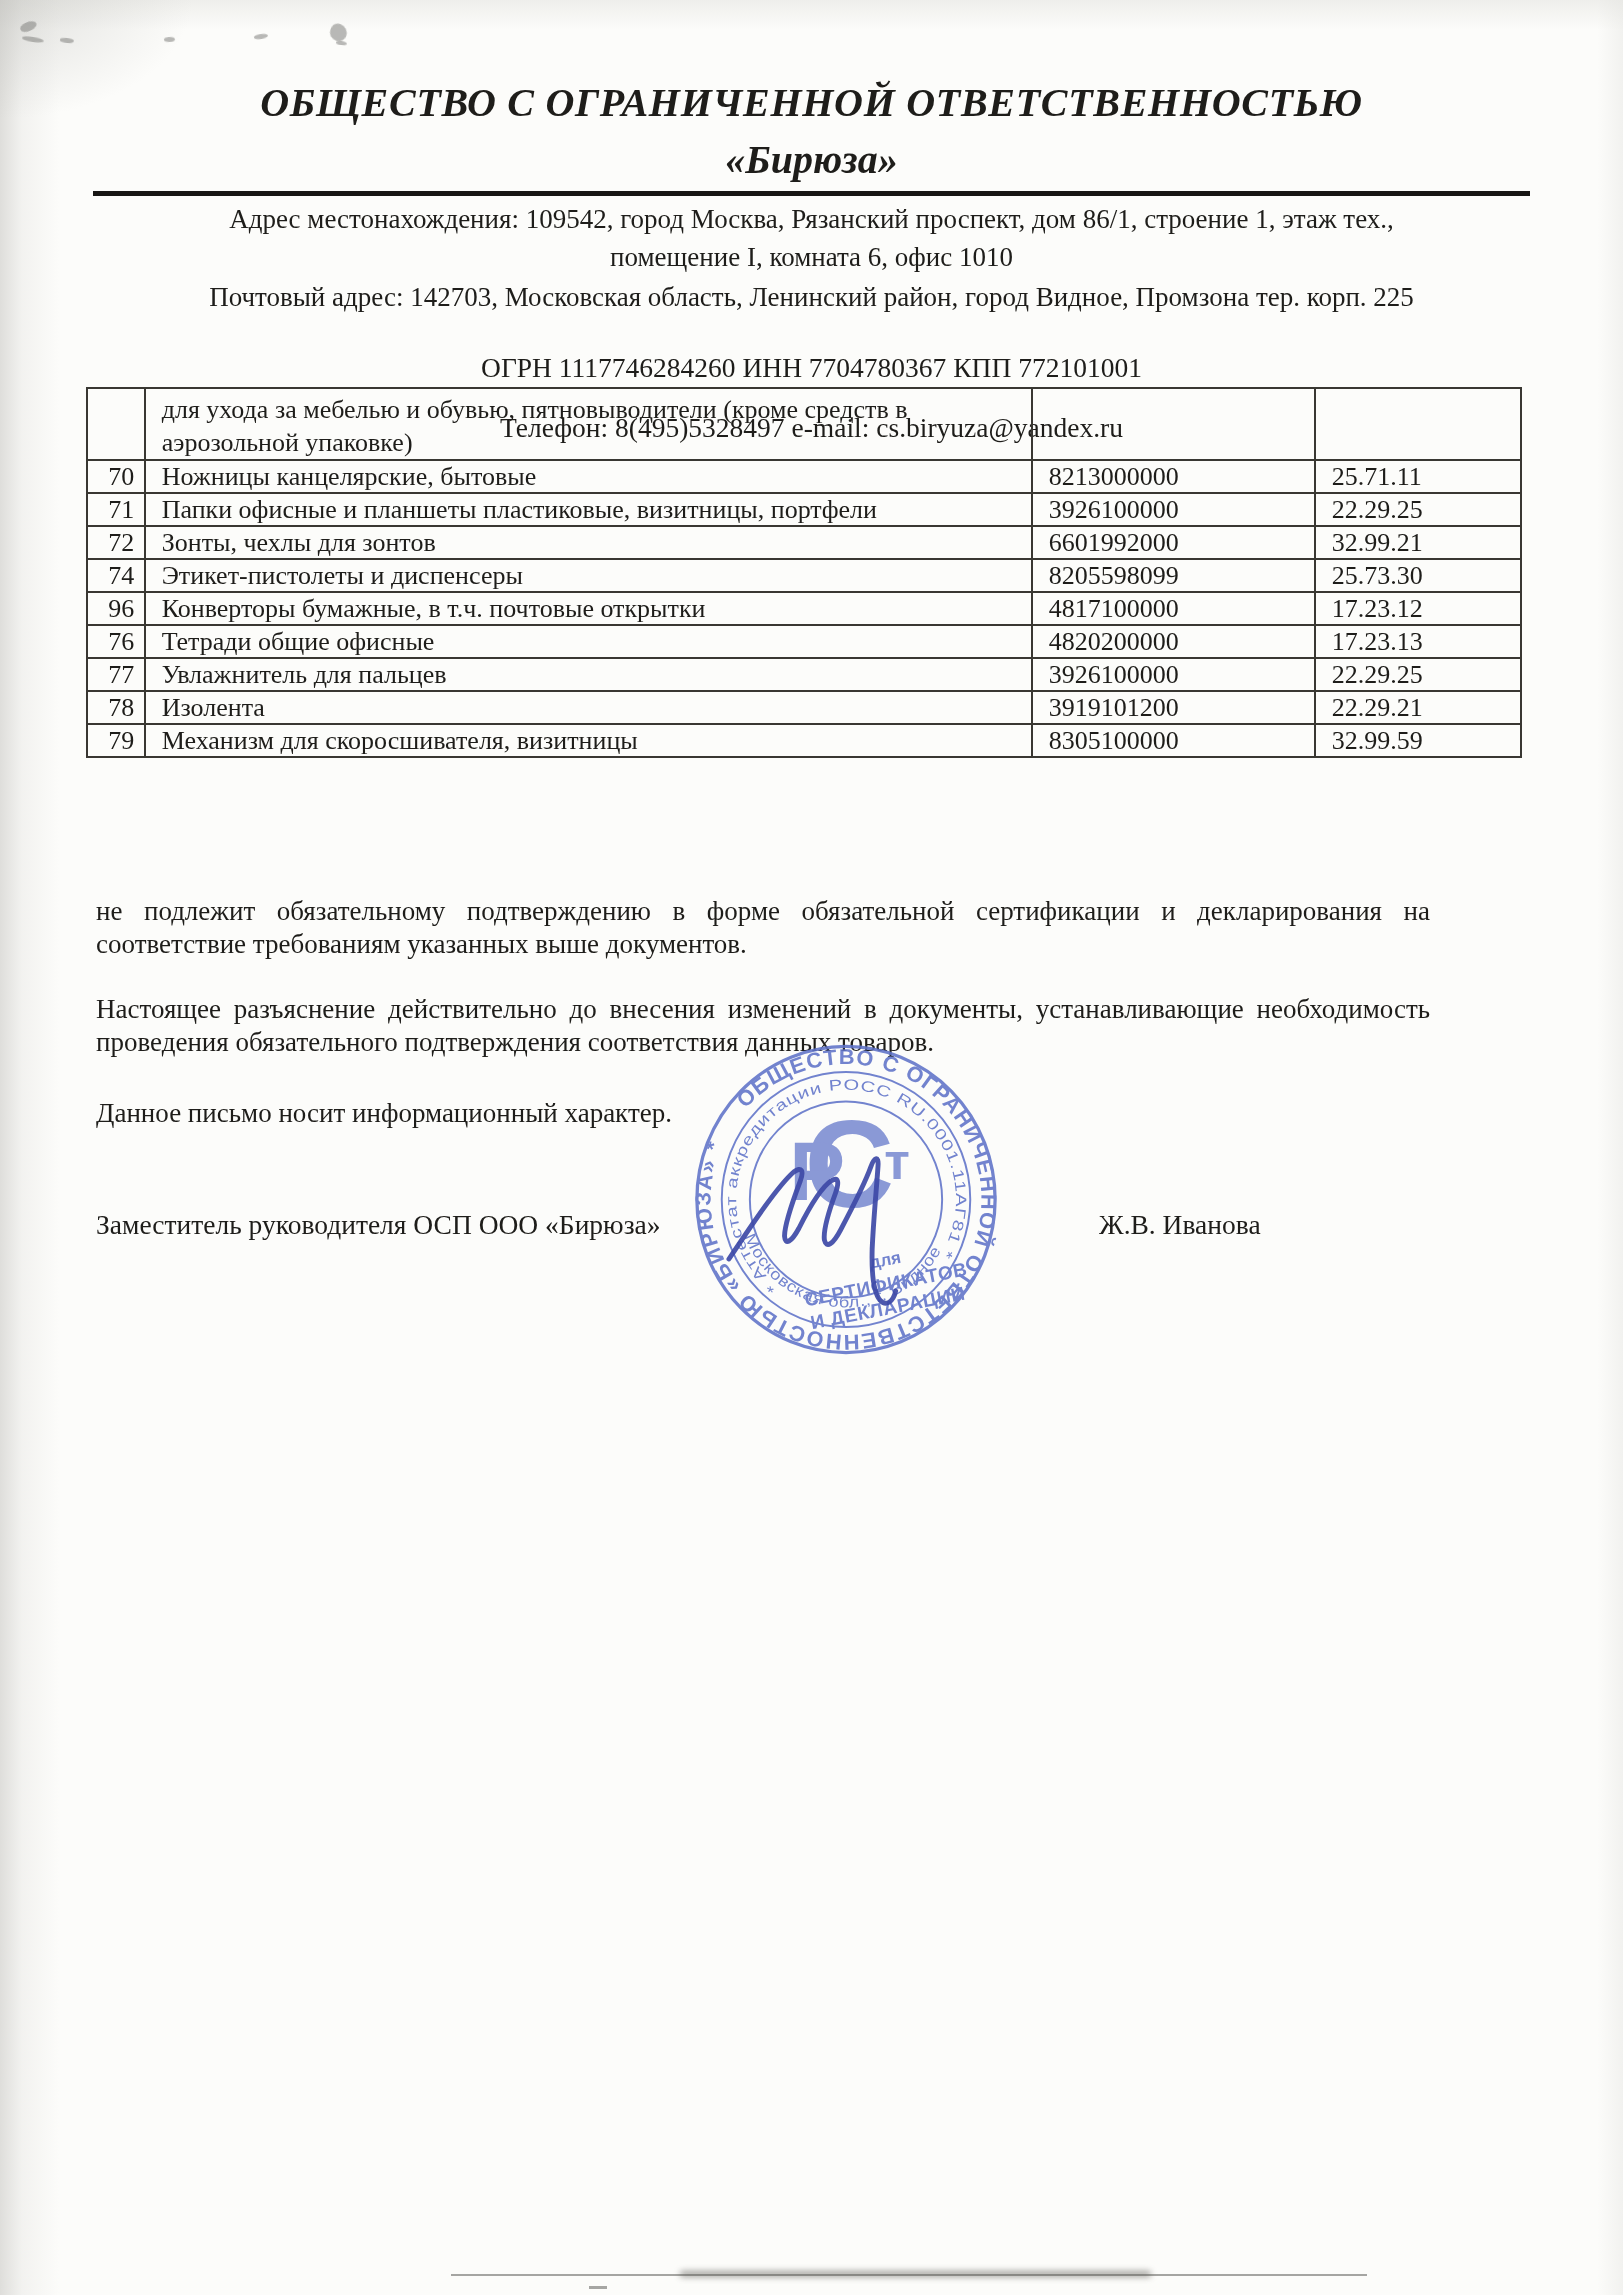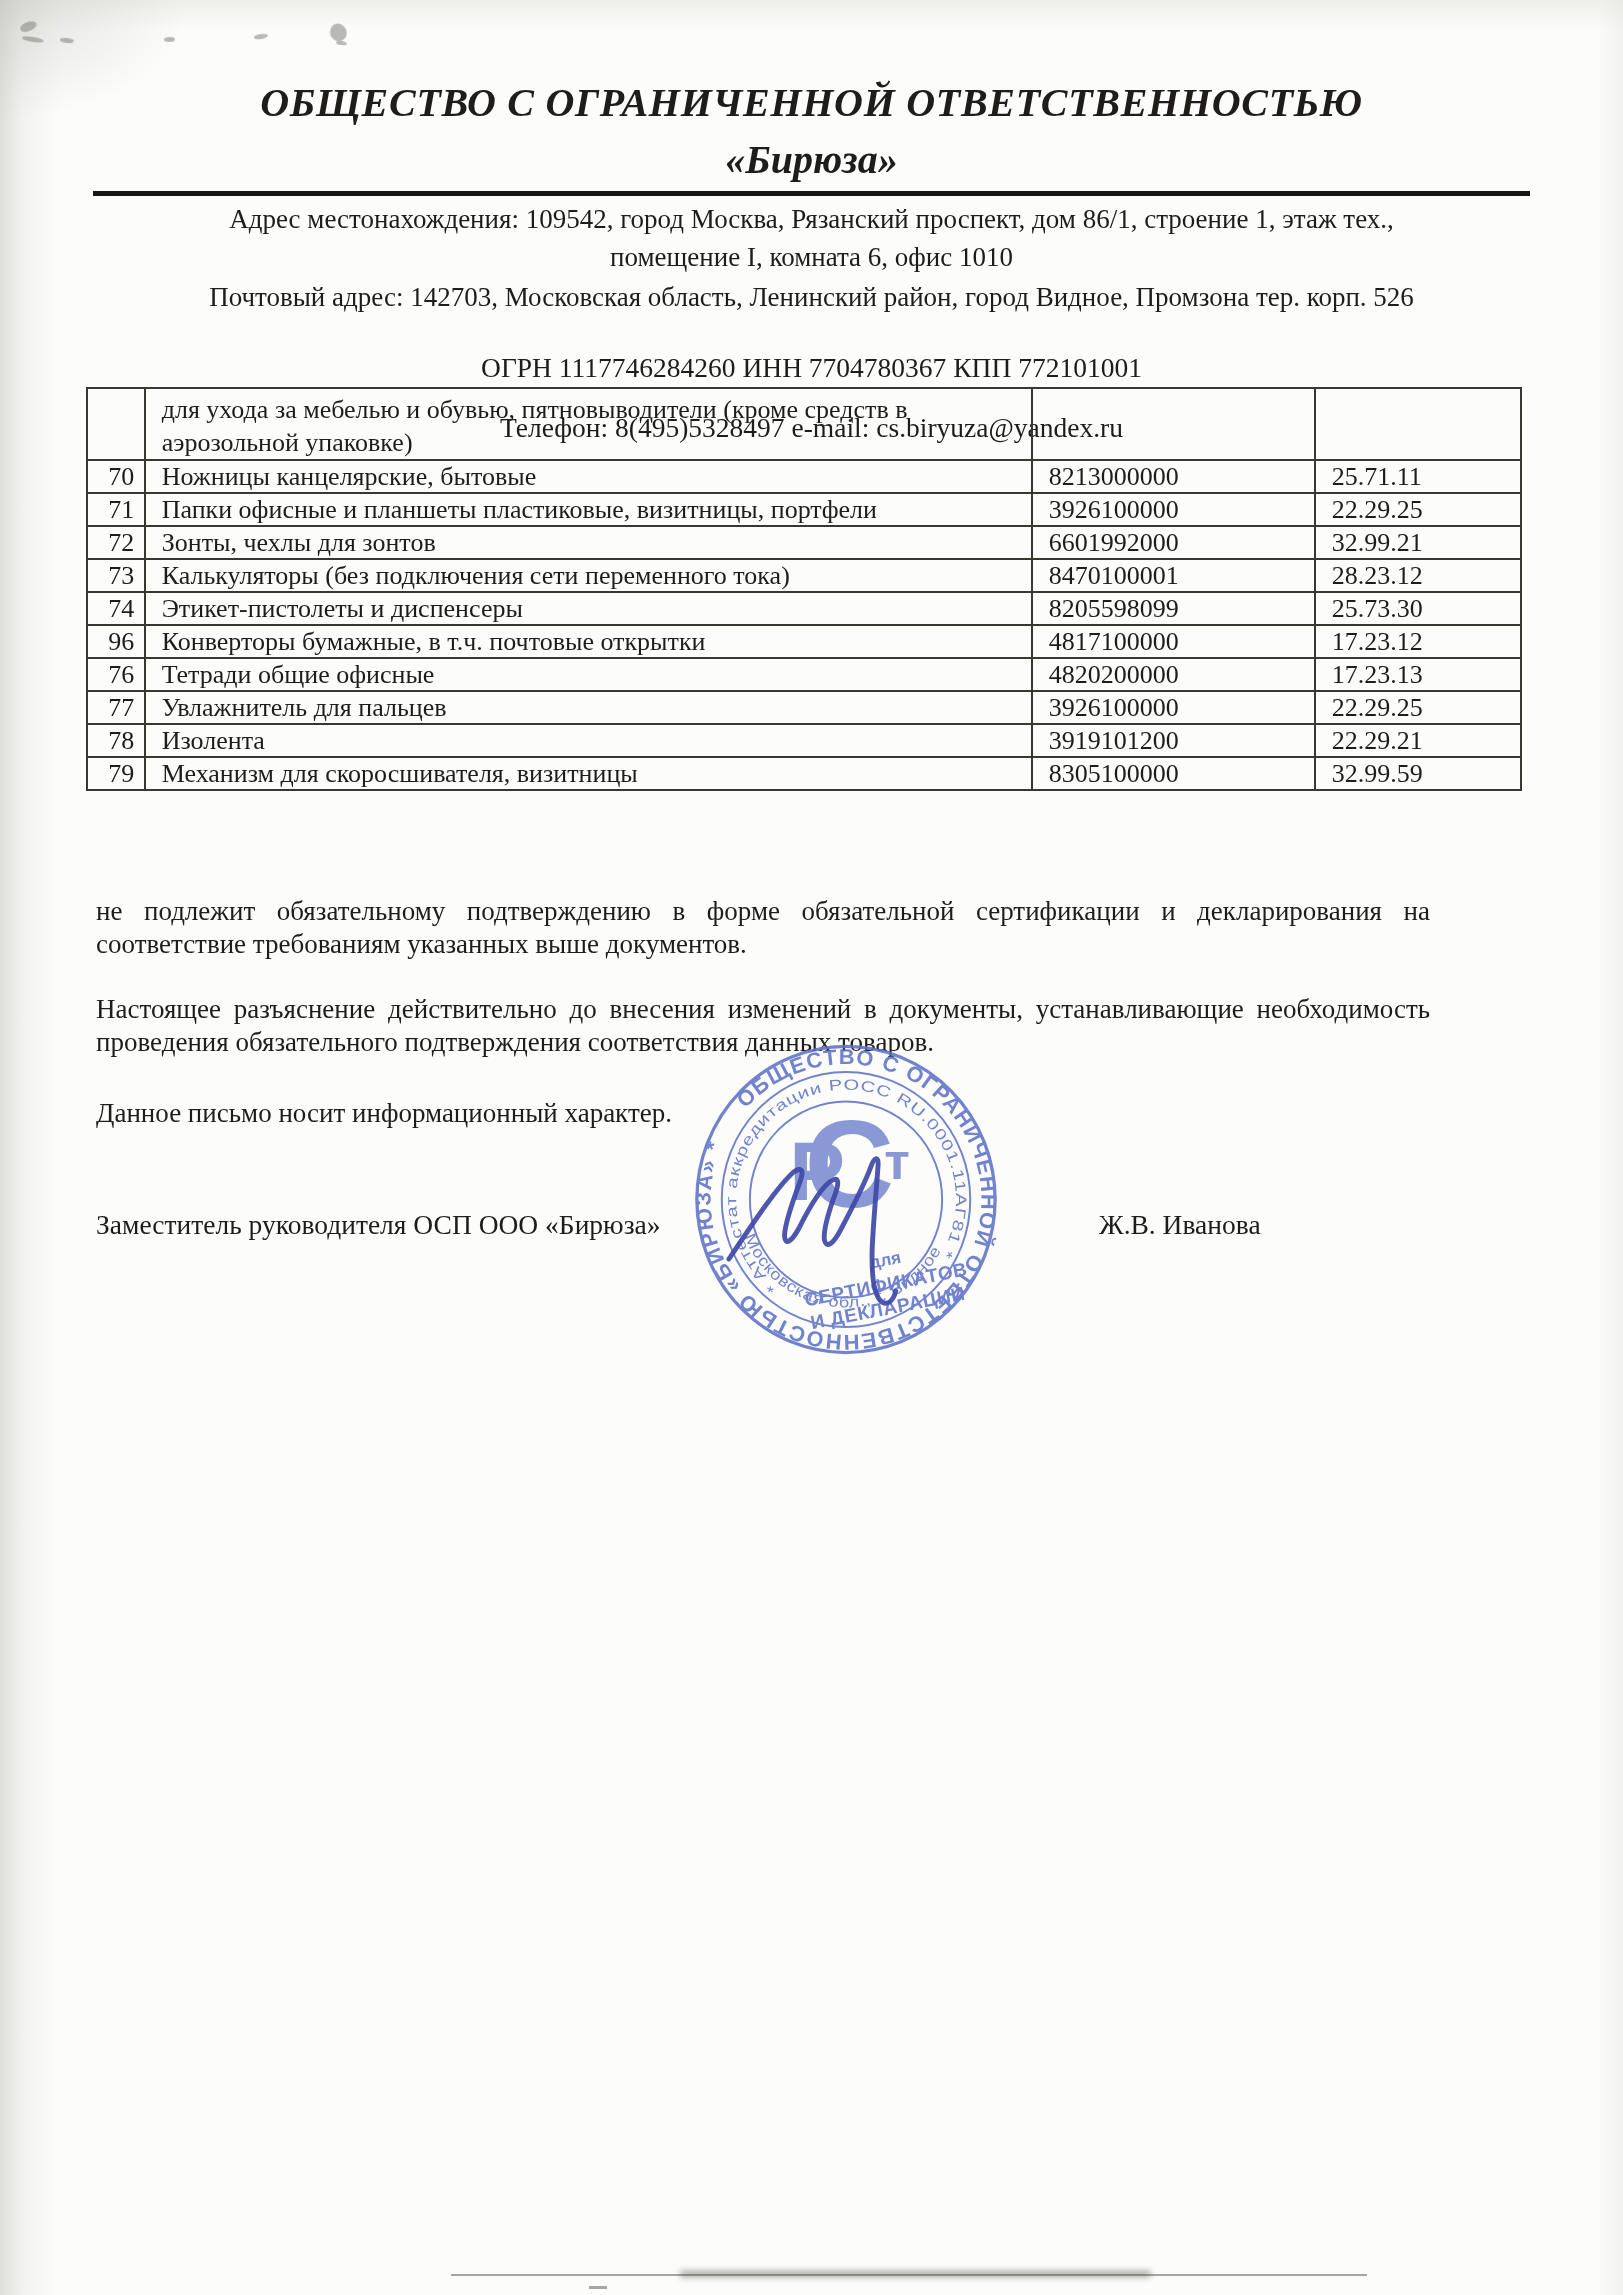--- a/index.html
+++ b/index.html
@@ -70,21 +70,21 @@
     <i class="pencil-mark" style="left:330px; top:23.6px;  width:17px; height:17px; transform:rotate(20deg);"></i>
     <i class="pencil-mark" style="left:336px; top:41px;  width:10.5px; height:3.9px;  transform:rotate(6deg);"></i>
   </div>
 
   <header class="letterhead">
     <h1 class="company-type">ОБЩЕСТВО С ОГРАНИЧЕННОЙ ОТВЕТСТВЕННОСТЬЮ</h1>
     <h2 class="company-name">«Бирюза»</h2>
     <div class="head-rule"></div>
     <p class="addr">Адрес местонахождения: 109542, город Москва, Рязанский проспект, дом 86/1, строение 1, этаж тех.,</p>
     <p class="addr addr-2">помещение I, комната 6, офис 1010</p>
-    <p class="addr">Почтовый адрес: 142703, Московская область, Ленинский район, город Видное, Промзона тер. корп. 526</p>
+    <p class="addr">Почтовый адрес: 142703, Московская область, Ленинский район, город Видное, Промзона тер. корп. 225</p>
     <p class="reg-line">ОГРН 1117746284260 ИНН 7704780367 КПП 772101001</p>
     <p class="phone-line">Телефон: 8(495)5328497 e-mail: cs.biryuza@yandex.ru</p>
   </header>
 
   <table class="goods">
     <colgroup>
       <col style="width:58px">
         <col style="width:887px">
         <col style="width:283px">
         <col style="width:206px">
@@ -108,26 +108,20 @@
         <td class="c-code">3926100000</td>
         <td class="c-okpd">22.29.25</td>
       </tr>
       <tr class="data-row">
         <td class="c-num">72</td>
         <td class="c-desc">Зонты, чехлы для зонтов</td>
         <td class="c-code">6601992000</td>
         <td class="c-okpd">32.99.21</td>
       </tr>
       <tr class="data-row">
-        <td class="c-num">73</td>
-        <td class="c-desc">Калькуляторы (без подключения сети переменного тока)</td>
-        <td class="c-code">8470100001</td>
-        <td class="c-okpd">28.23.12</td>
-      </tr>
-      <tr class="data-row">
         <td class="c-num">74</td>
         <td class="c-desc">Этикет-пистолеты и диспенсеры</td>
         <td class="c-code">8205598099</td>
         <td class="c-okpd">25.73.30</td>
       </tr>
       <tr class="data-row">
         <td class="c-num">96</td>
         <td class="c-desc">Конверторы бумажные, в т.ч. почтовые открытки</td>
         <td class="c-code">4817100000</td>
         <td class="c-okpd">17.23.12</td>

